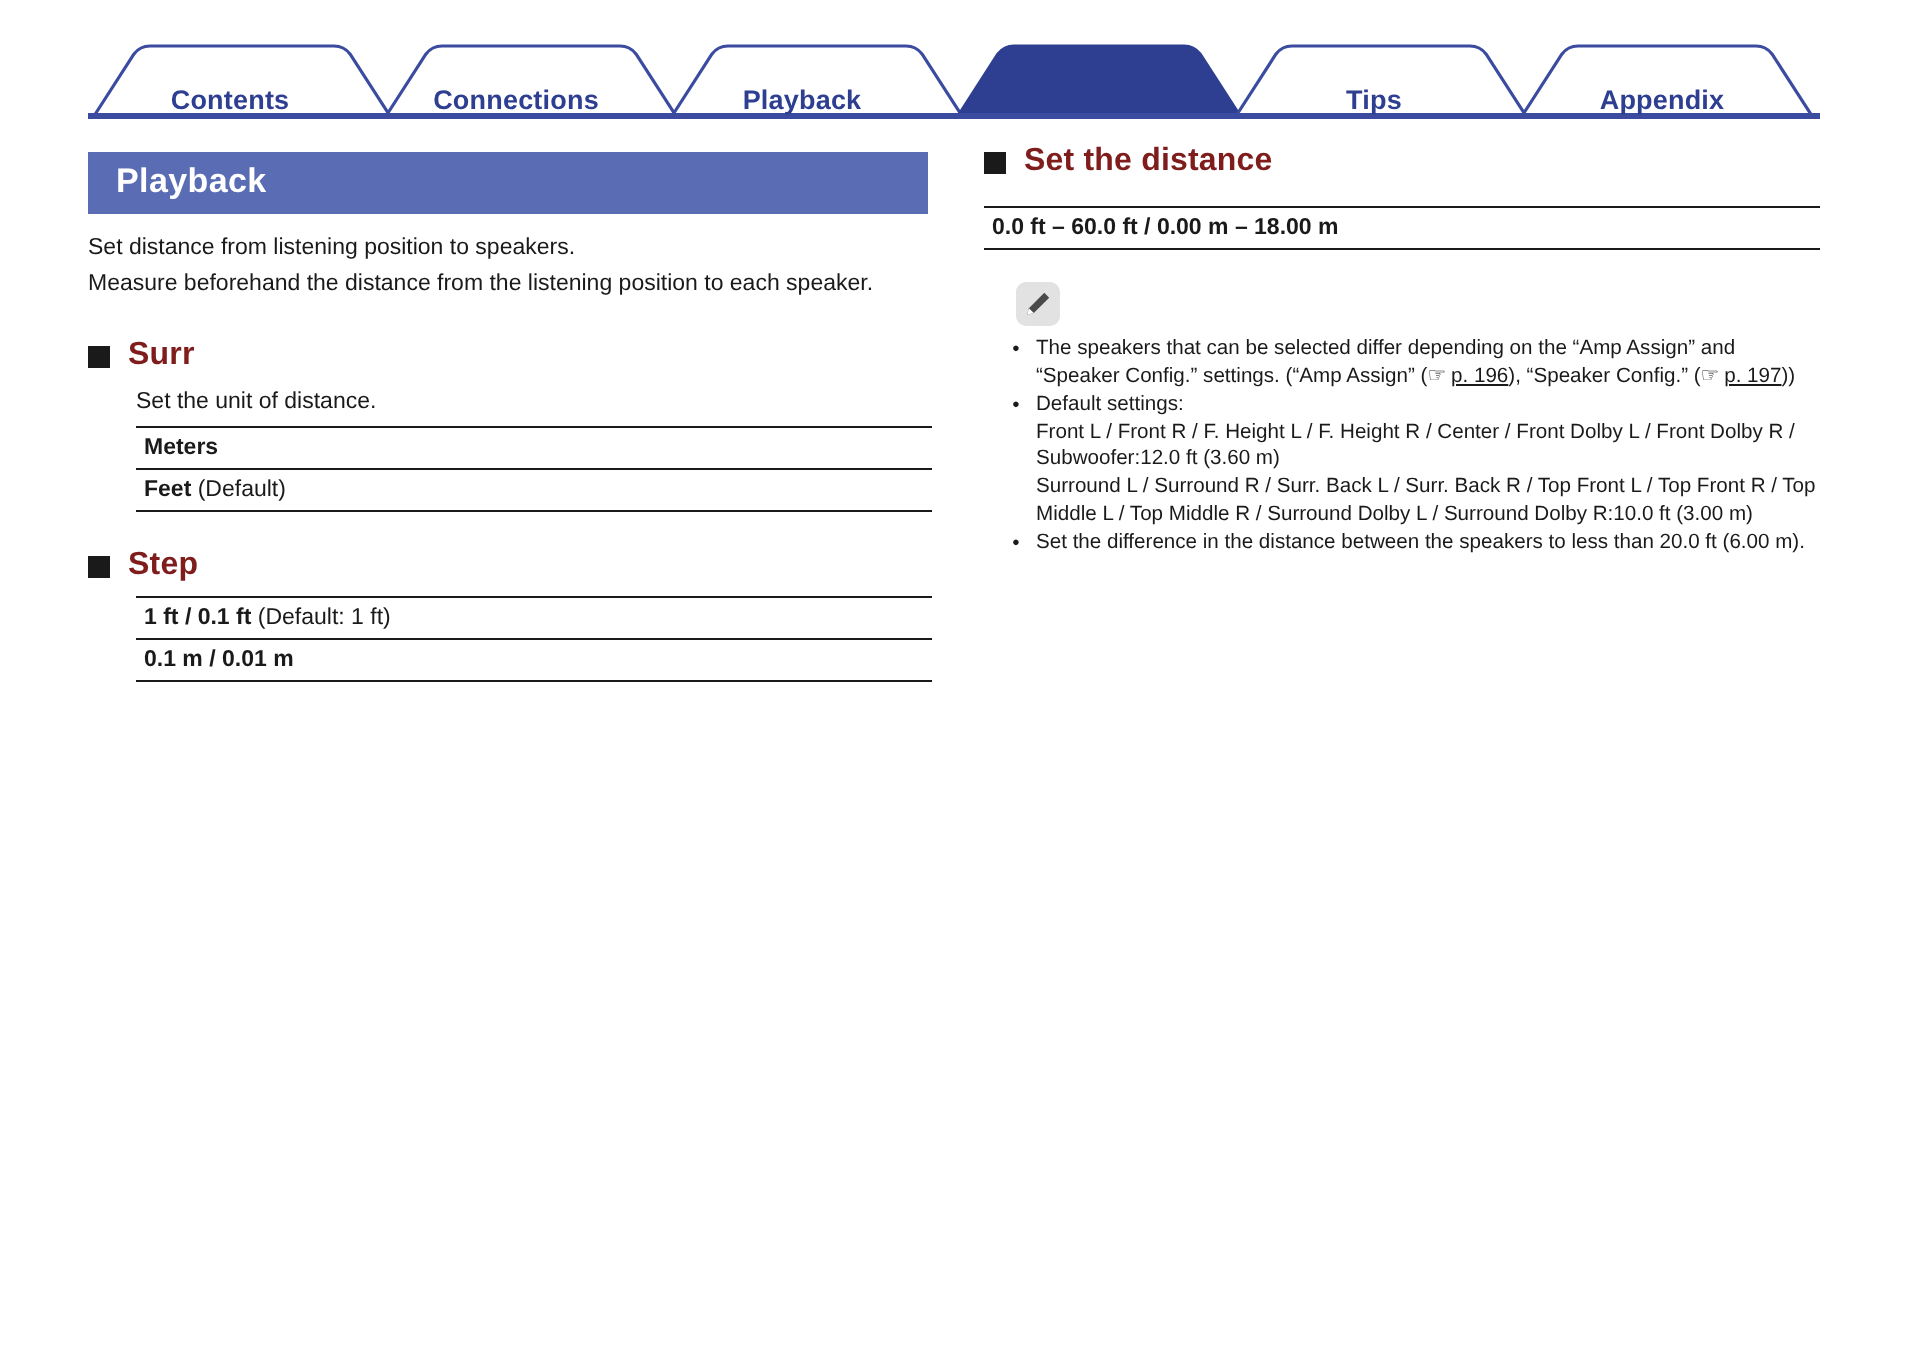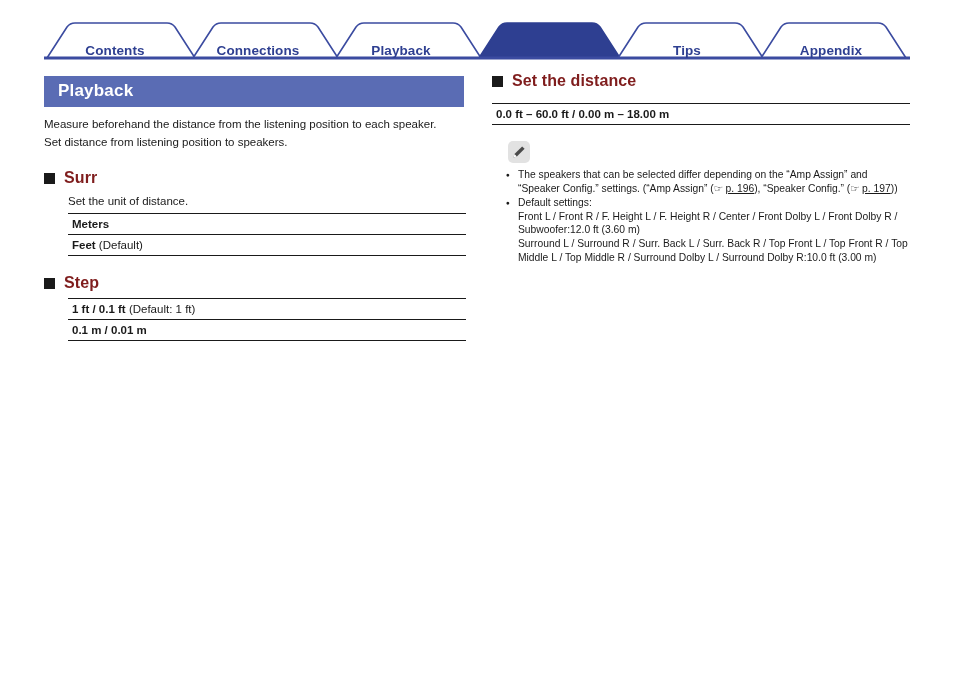--- a/index.html
+++ b/index.html
@@ -223,22 +223,22 @@
   <div class="tab-label" style="left:831px;">Appendix</div>
 </div>
 
 <div id="content">
 
   <div class="col-left">
 
     <div class="title-bar">Playback</div>
 
     <div class="intro">
+      <p>Set distance from listening position to speakers.</p>
       <p>Measure beforehand the distance from the listening position to each speaker.</p>
-      <p>Set distance from listening position to speakers.</p>
     </div>
 
     <div class="sq-head">
       <span class="sq"></span>
       <span class="sq-text">Surr</span>
     </div>
     <div class="sub-desc">Set the unit of distance.</div>
     <div class="opt-table">
       <div class="opt-row">
         <b>Meters</b><span class="muted"></span>
@@ -281,20 +281,21 @@
           <path d="M11.6 1.6 L14.4 4.4 L5.6 13.2 L1.8 14.2 L2.8 10.4 Z" fill="#4a4a4a"></path>
           <path d="M2.8 10.4 L5.6 13.2 L1.8 14.2 Z" fill="#ffffff"></path>
         </svg>
       </div>
 
       <ul class="note-list">
         <li><span>The speakers that can be selected differ depending on the “Amp Assign” and “Speaker Config.” settings. (“Amp Assign” (</span><span class="handicon">☞</span> <span class="pagelink">p. 196</span><span>), “Speaker Config.” (</span><span class="handicon">☞</span> <span class="pagelink">p. 197</span><span>))</span></li>
 
         <li><span>Default settings:</span><br><span>Front L / Front R / F. Height L / F. Height R / Center / Front Dolby L / Front Dolby R / Subwoofer:12.0 ft (3.60 m)</span><br><span>Surround L / Surround R / Surr. Back L / Surr. Back R / Top Front L / Top Front R / Top Middle L / Top Middle R / Surround Dolby L / Surround Dolby R:10.0 ft (3.00 m)</span></li>
 
+        <li><span>Set the difference in the distance between the speakers to less than 20.0 ft (6.00 m).</span></li>
       </ul>
     </div>
   </div>
 </div>
 
 <div id="footer">
 
   
   
   

